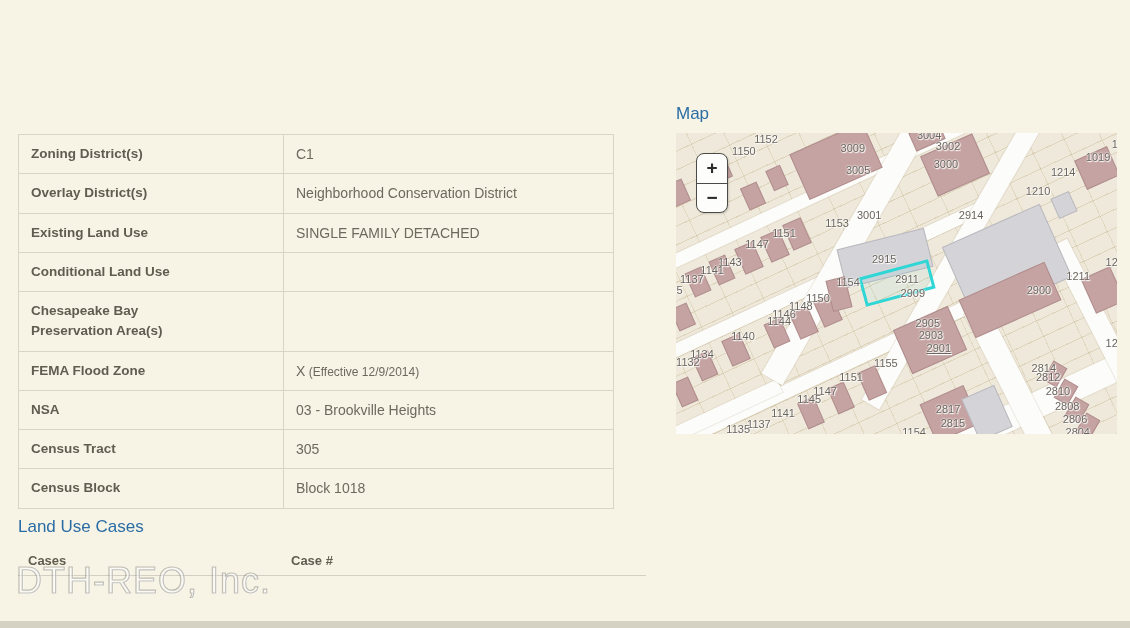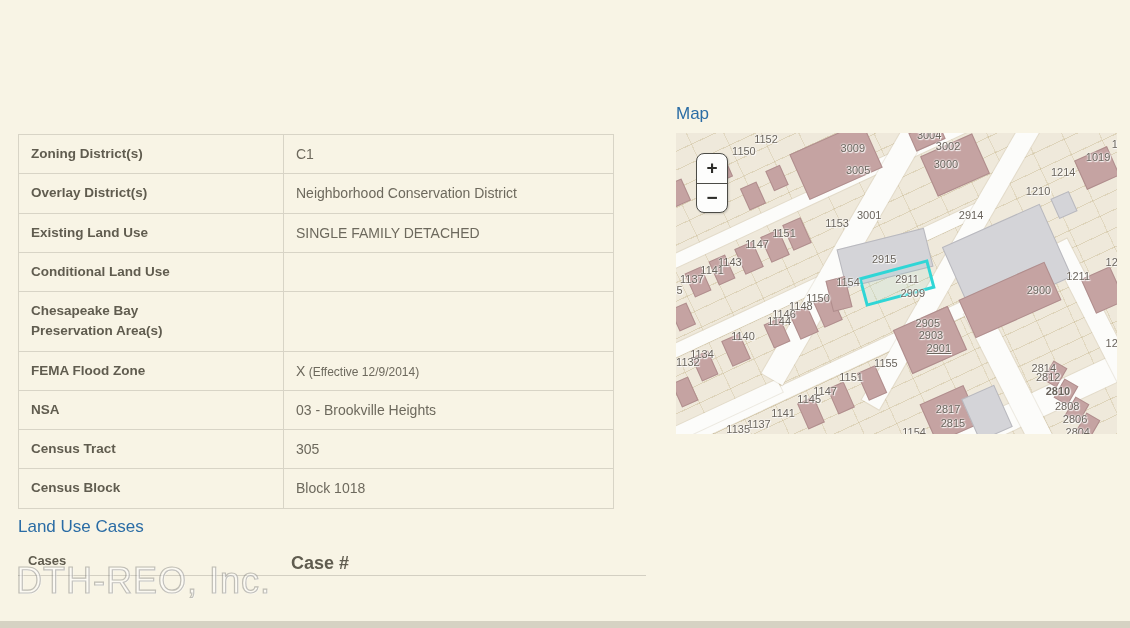--- a/index.html
+++ b/index.html
@@ -40,21 +40,21 @@
   .bldg.g{background:var(--bgray,#d4d4d8);border:1px solid rgba(120,120,130,.3);}
   .mlabel{position:absolute;font-size:11px;color:var(--maplabel,#6a645c);white-space:nowrap;transform:translate(-50%,-50%);text-shadow:0 0 2px #fff,0 0 2px #fff,1px 1px 1px #fff;}
   .hlparcel{position:absolute;border:3px solid var(--hl,#2fd6d6);background:rgba(60,214,214,.08);}
   .zoomctl{position:absolute;left:20px;top:20px;width:30px;height:58px;background:#fdfdfc;border:1.5px solid #4b4b46;border-radius:8px;box-shadow:1px 1px 2px rgba(0,0,0,.15);display:flex;flex-direction:column;z-index:20;}
   .zoombtn{flex:1;display:flex;align-items:center;justify-content:center;font-size:19px;font-weight:700;color:#2c2c28;cursor:pointer;user-select:none;}
   .zoombtn.zin{border-bottom:1px solid #4b4b46;}
 
   
   .cases-heading{position:absolute;left:18px;top:517px;}
   .col-type{position:absolute;left:28px;top:553px;font-size:13px;font-weight:700;color:var(--label,#605c4f);}
-  .col-case{position:absolute;left:291px;top:553px;font-size:18px;font-weight:700;color:var(--label,#605c4f);}
+  .col-case{position:absolute;left:291px;top:553px;font-size:13px;font-weight:700;color:var(--label,#605c4f);}
   .cases-divider{position:absolute;left:18px;top:575px;width:628px;height:1px;background:#d3cfc2;}
 
   
   .watermark{position:absolute;left:16px;top:560px;font-size:36px;letter-spacing:1px;color:rgba(255,255,255,.12);-webkit-text-stroke:1.2px rgba(115,115,115,.42);text-shadow:1px 1px 0 rgba(255,255,255,.55);z-index:30;white-space:nowrap;text-align:center;}
   .footer-bar{position:absolute;left:0;bottom:0;width:100%;height:7px;background:var(--footerbar,#d6d2c3);}
 </style>
 </head>
 <body>
 
 <div class="page">
@@ -194,21 +194,21 @@
       <div class="mlabel" style="left: 39.7%; top: 81.1%;">1151</div>
       <div class="mlabel" style="left: 33.8%; top: 85.7%;">1147</div>
       <div class="mlabel" style="left: 30.2%; top: 88.4%;">1145</div>
       <div class="mlabel" style="left: 24.3%; top: 93%;">1141</div>
       <div class="mlabel" style="left: 18.8%; top: 96.7%;">1137</div>
       <div class="mlabel" style="left: 14.1%; top: 98.3%;">1135</div>
       <div class="mlabel" style="left: 61.7%; top: 91.7%;">2817</div>
       <div class="mlabel" style="left: 62.8%; top: 96.3%;">2815</div>
       <div class="mlabel" style="left: 83.4%; top: 78.1%;">2814</div>
       <div class="mlabel" style="left: 84.4%; top: 81.1%;">2812</div>
-      <div class="mlabel" style="left: 86.6%; top: 85.7%; font-weight: bold;">2810</div>
+      <div class="mlabel" style="left: 86.6%; top: 85.7%;">2810</div>
       <div class="mlabel" style="left: 88.7%; top: 90.7%;">2808</div>
       <div class="mlabel" style="left: 90.5%; top: 95%;">2806</div>
       <div class="mlabel" style="left: 91.1%; top: 99.2%;">2804</div>
       <div class="mlabel" style="left: 99.5%; top: 69.8%;">121</div>
       <div class="mlabel" style="left: 54%; top: 99.4%;">1154</div>
     </div>
 
   <h2 class="h2 cases-heading">Land Use Cases</h2>
   <span class="col-type">Cases</span>
   <span class="col-case">Case #</span>

